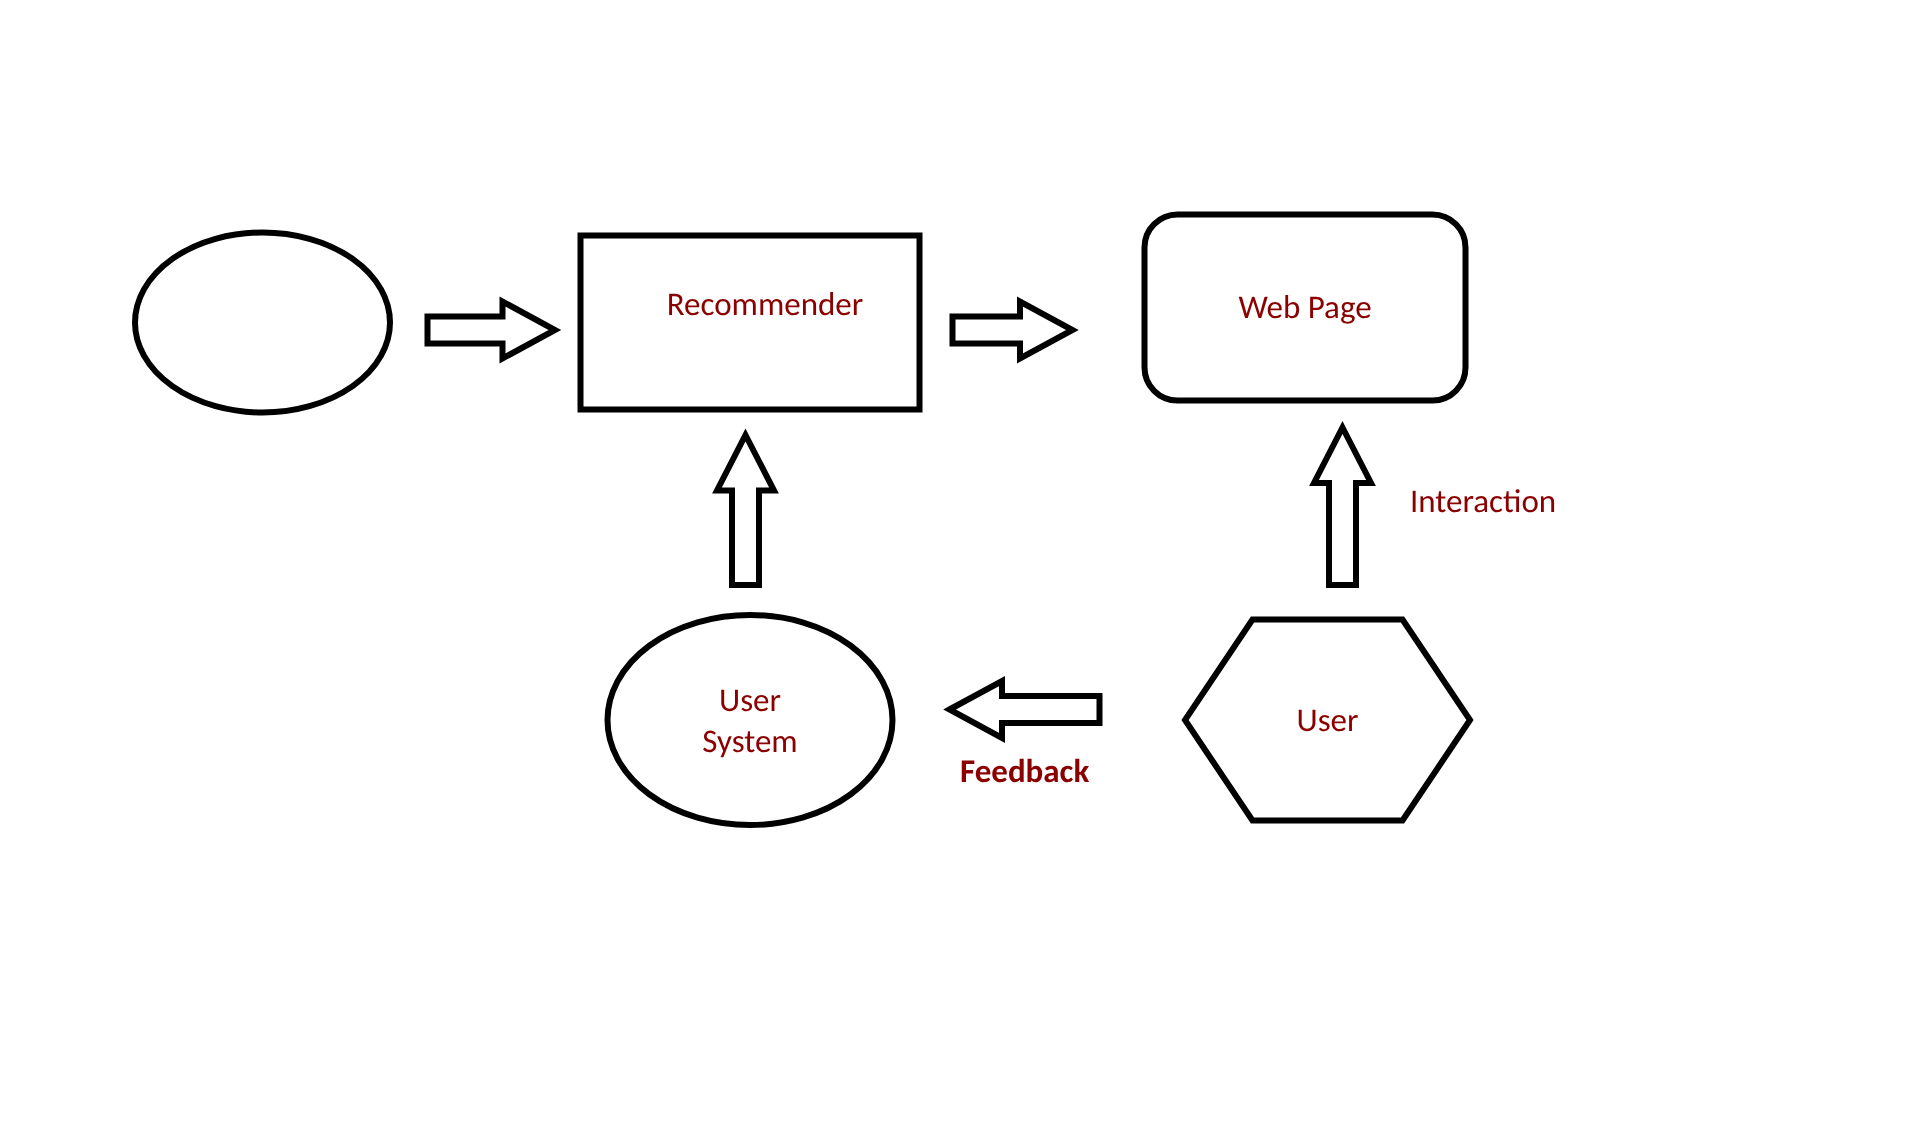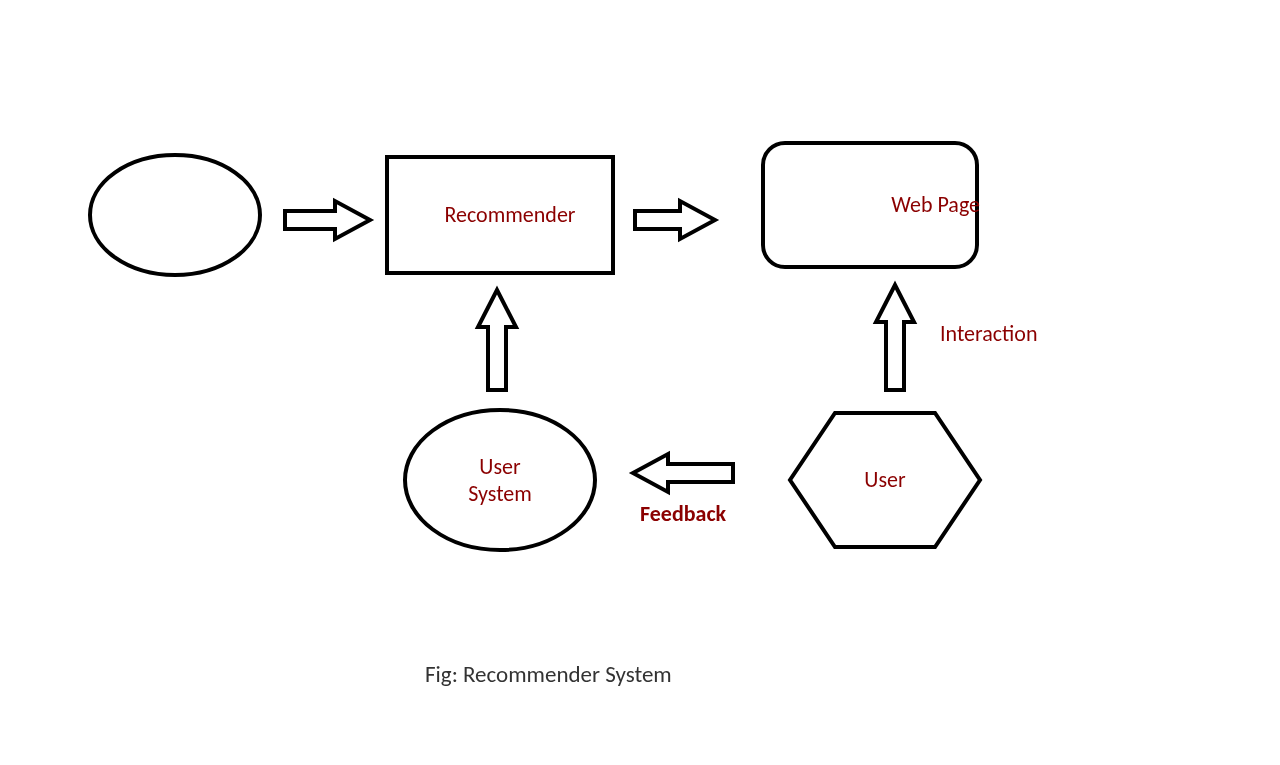--- a/index.html
+++ b/index.html
@@ -49,32 +49,32 @@
     <ellipse cx="90" cy="65" rx="85" ry="60" fill="white" stroke="#000" stroke-width="4"></ellipse>
   </svg>
 
   <svg class="shape" style="left:280px; top:195px;" width="100" height="50">
     <polygon points="5,16 55,16 55,6 90,25 55,44 55,34 5,34" fill="white" stroke="#000" stroke-width="4" stroke-linejoin="miter"></polygon>
   </svg>
 
   <svg class="shape" style="left:385px; top:155px;" width="230" height="120">
     <rect x="2" y="2" width="226" height="116" fill="white" stroke="#000" stroke-width="4"></rect>
   </svg>
-  <div class="label-box" style="left:385px; top:155px; width:230px; height:120px;padding-left:20px;">
+  <div class="label-box" style="left:385px; top:143px; width:230px; height:120px;padding-left:20px;">
     <div class="node-label">Recommender</div>
   </div>
 
   <svg class="shape" style="left:630px; top:195px;" width="95" height="50">
     <polygon points="5,16 50,16 50,6 85,25 50,44 50,34 5,34" fill="white" stroke="#000" stroke-width="4" stroke-linejoin="miter"></polygon>
   </svg>
 
   <svg class="shape" style="left:760px; top:140px;" width="220" height="130">
     <rect x="3" y="3" width="214" height="124" rx="22" ry="22" fill="white" stroke="#000" stroke-width="4"></rect>
   </svg>
-  <div class="label-box" style="left:760px; top:140px; width:220px; height:130px;justify-content:flex-end;">
+  <div class="label-box" style="left:760px; top:140px; width:220px; height:130px;">
     <div class="node-label">Web Page</div>
   </div>
 
   <svg class="shape" style="left:472px; top:285px;" width="50" height="115">
     <polygon points="25,5 44,42 34,42 34,105 16,105 16,42 6,42" fill="white" stroke="#000" stroke-width="4" stroke-linejoin="miter"></polygon>
   </svg>
 
   <svg class="shape" style="left:870px; top:280px;" width="50" height="120">
     <polygon points="25,5 44,42 34,42 34,110 16,110 16,42 6,42" fill="white" stroke="#000" stroke-width="4" stroke-linejoin="miter"></polygon>
   </svg>
@@ -95,15 +95,14 @@
   </svg>
   <div class="arrow-label" style="left:640px; top:500px;font-weight:bold;">Feedback</div>
 
   <svg class="shape" style="left:785px; top:405px;" width="200" height="150">
     <polygon points="50,8 150,8 195,75 150,142 50,142 5,75" fill="white" stroke="#000" stroke-width="4" stroke-linejoin="miter"></polygon>
   </svg>
   <div class="label-box" style="left:785px; top:405px; width:200px; height:150px;">
     <div class="node-label">User</div>
   </div>
 
-  <div class="caption" style="left:425px; top:660px;">Fig: Recommender System</div>
 
 </div>
 
 </body></html>

